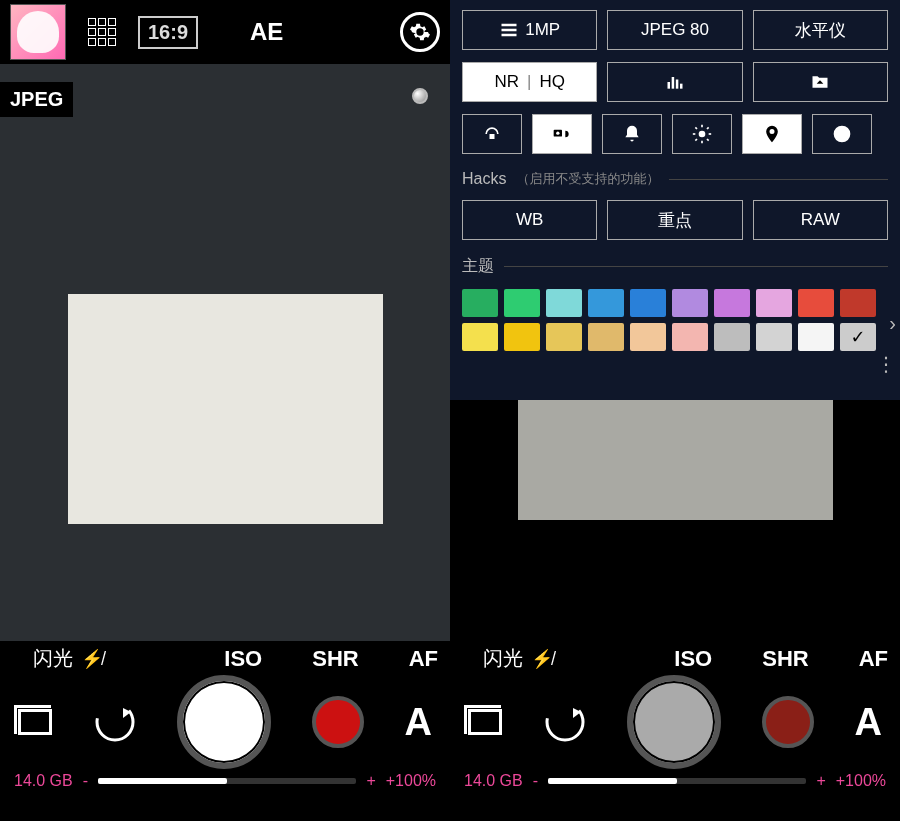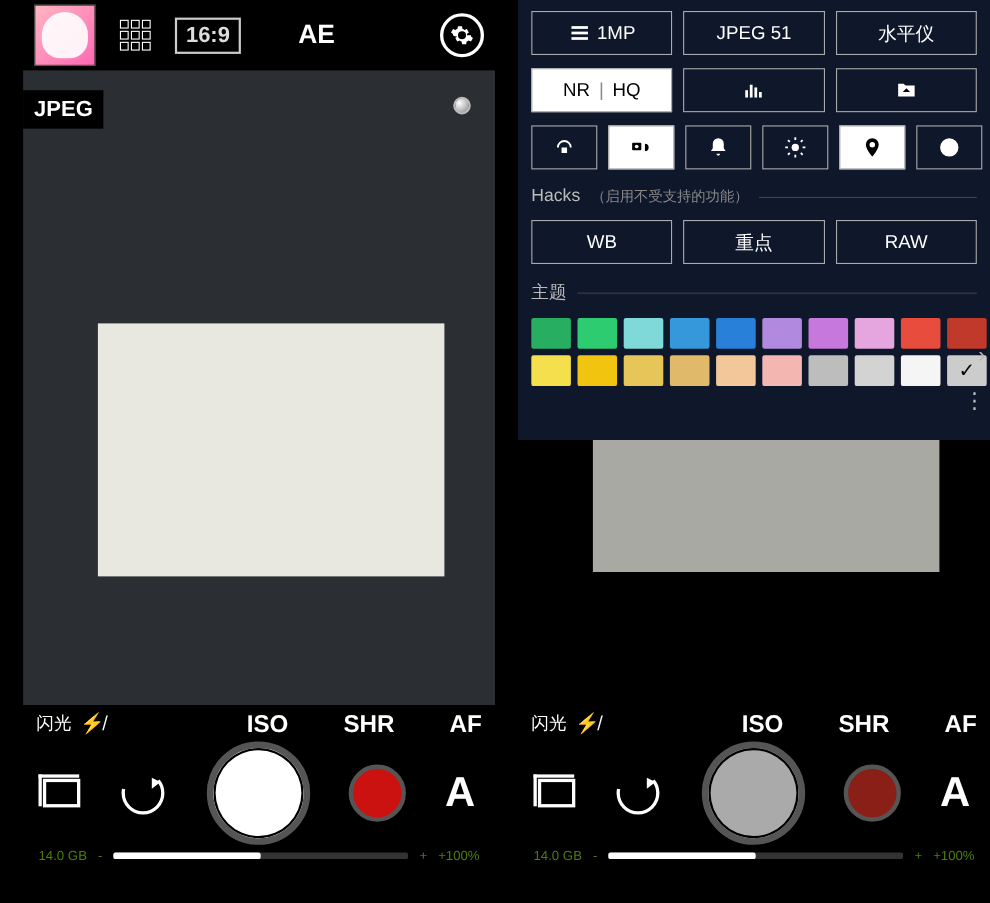--- a/index.html
+++ b/index.html
@@ -11,21 +11,20 @@
     background: #000;
     color: #fff;
     overflow: hidden;
   }
   .pane {
     width: 450px;
     height: 821px;
     position: relative;
     display: flex;
     flex-direction: column;
-    padding-left: 21px;
   }
   
   .top-bar {
     height: 64px;
     background: #000;
     display: flex;
     align-items: center;
     gap: 22px;
     padding: 0 10px;
   }
@@ -104,21 +103,21 @@
     flex-direction:column;
     position:relative;
   }
   .row1{
     display:flex;
     align-items:center;
     padding:4px 12px 0;
     font-size:20px;
     gap:8px;
   }
-  .flash-label{font-size:16px;}
+  .flash-label{font-size:20px;margin-left:21px;}
   .row1 .spacer{flex:1;}
   .label-btn{font-weight:bold;font-size:22px;}
   .row2{
     display:flex;
     align-items:center;
     justify-content:space-between;
     padding:0 18px;
     height:100px;
   }
   .screens-icon{
@@ -145,21 +144,21 @@
   .rec{
     width:52px;height:52px;border-radius:50%;
     background:#c11;
     border:4px solid #555;
   }
   .rec.dim{background:#8a1f17;}
   .big-a{font-size:38px;font-weight:bold;}
   .row3{
     display:flex;align-items:center;gap:10px;
     padding:0 14px 6px;
-    font-size:12px;color:#4d7c0f;
+    font-size:16px;color:#ec4899;
   }
   .slider{
     flex:1;height:6px;background:#333;position:relative;border-radius:2px;
   }
   .slider-fill{position:absolute;left:0;top:0;bottom:0;width:50%;background:#fff;border-radius:2px;}
   
   .pane.right{background:#000;}
   .settings-panel{
     background:#0f172a;
     padding:10px 12px 16px;
@@ -277,21 +276,21 @@
   <div class="settings-panel" style="position: relative;">
     <div class="opt-row">
       <div class="opt">
         <svg class="stack-icon" viewBox="0 0 16 16">
             <rect x="2" y="3" width="12" height="2"></rect>
             <rect x="2" y="7" width="12" height="2"></rect>
             <rect x="2" y="11" width="12" height="2"></rect>
           </svg>
         <span>1MP</span>
       </div>
-      <div class="opt">JPEG 51</div>
+      <div class="opt">JPEG 80</div>
       <div class="opt">水平仪</div>
     </div>
     <div class="opt-row">
       <div class="opt active">
         <span>NR</span>
         <span class="sep">|</span>
         <span>HQ</span>
       </div>
       <div class="opt">
         <svg viewBox="0 0 24 24">

